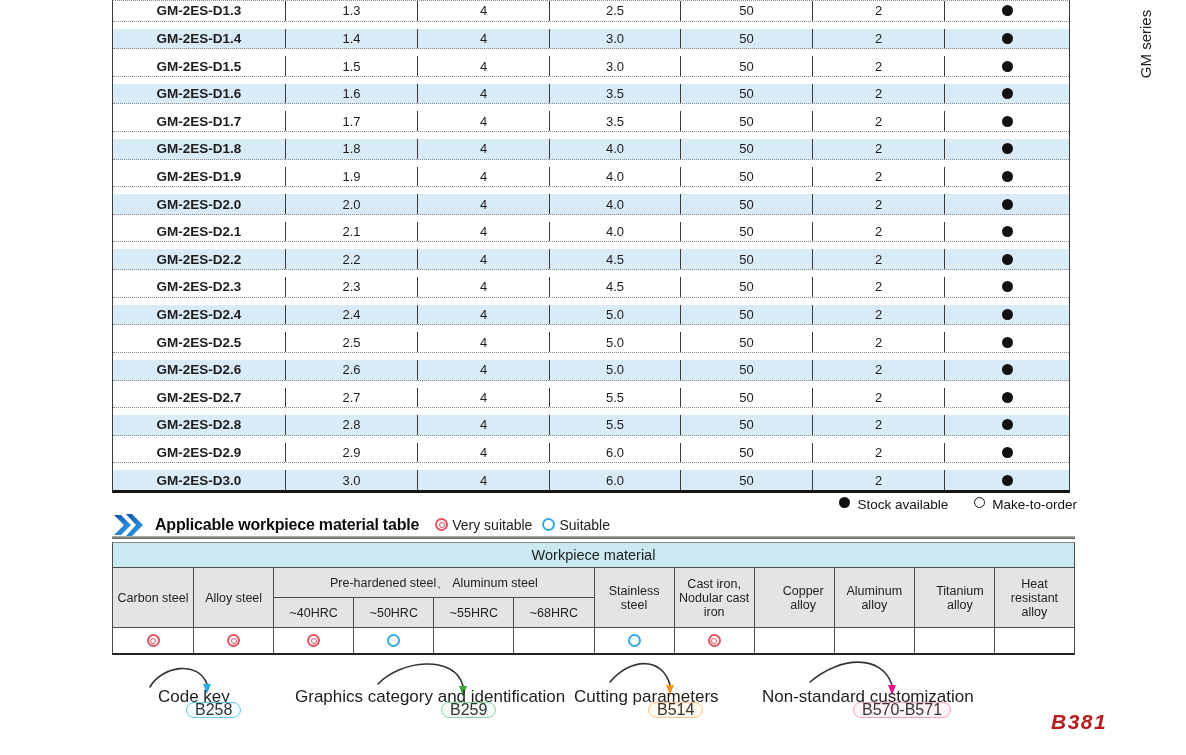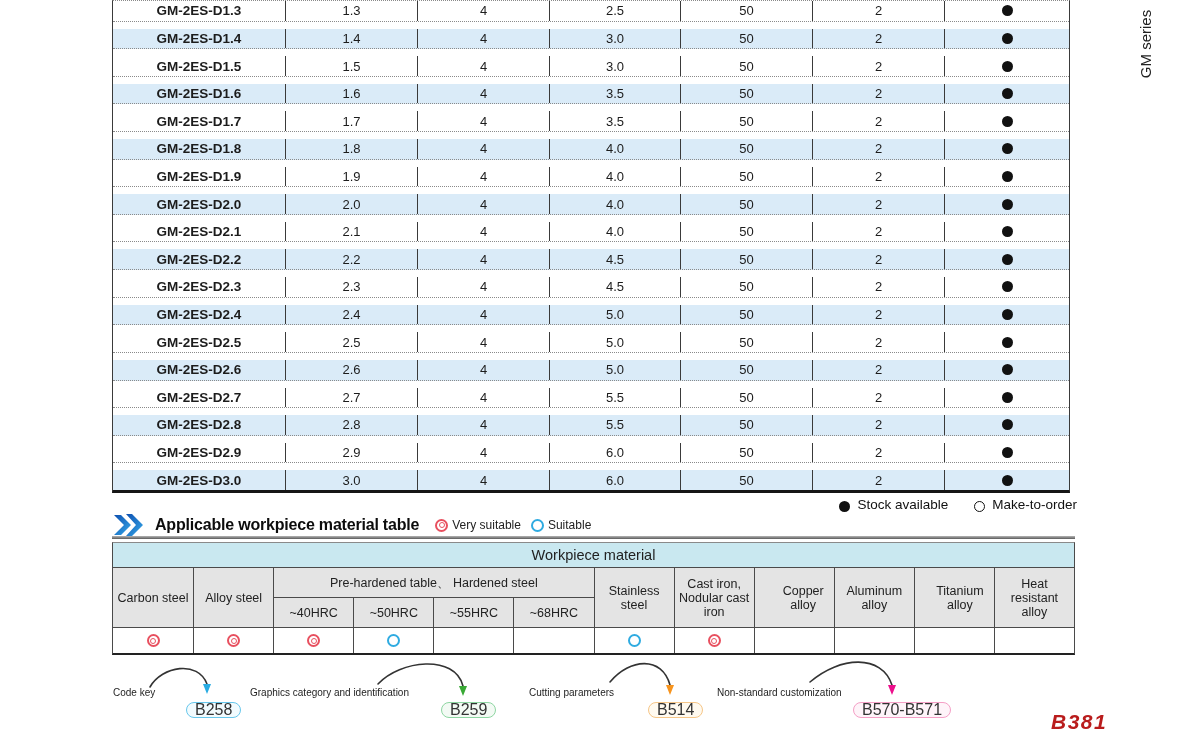--- a/index.html
+++ b/index.html
@@ -20,28 +20,28 @@
   .pcell{box-sizing:border-box; border-right:1px solid #3a3a3a;
     display:flex; align-items:center; justify-content:center;
     font-size:13px; color:#1c1c1c;}
   .pcell.c0{width:173px; font-weight:bold; font-size:13.5px;}
   .pcell.c1,.pcell.c2,.pcell.c4,.pcell.c5{width:132px;}
   .pcell.c3{width:131px;}
   .pcell.c6{flex:1; border-right:none;}
   .dot-filled{width:11px;height:11px;border-radius:50%;background:#111;display:inline-block;}
   .dot-open{width:9px;height:9px;border-radius:50%;border:1.5px solid #111;display:inline-block;background:#fff;}
   
-  .stock-legend{position:absolute; top:497px; right:109px; display:flex; align-items:flex-end;
+  .stock-legend{position:absolute; top:497px; right:109px; display:flex; align-items:flex-start;
     gap:7px; font-size:13.5px; color:#111;}
   .stock-legend .gap{width:12px;}
   
   .section-header{position:absolute; left:114px; top:511px; height:27px;
     display:flex; align-items:center;}
   .section-title{font-size:16px; font-weight:bold; color:#0d0d0d; margin-left:10px; letter-spacing:-0.2px;}
-  .suit-legend{display:flex; align-items:flex-end; margin-left:16px; gap:4px; font-size:12px; color:#222;}
+  .suit-legend{display:flex; align-items:center; margin-left:16px; gap:4px; font-size:14px; color:#222;}
   .suit-legend + .suit-legend{margin-left:10px;}
   .mark-very{position:relative; width:13px; height:13px; border-radius:50%;
     border:2px solid var(--very-suitable-red,#e8505f); display:inline-block; box-sizing:border-box; background:#fff;}
   .mark-very::after{content:""; position:absolute; left:50%; top:50%; transform:translate(-50%,-50%);
     width:6px; height:6px; border-radius:50%; border:1.5px solid var(--very-suitable-red,#e8505f); box-sizing:border-box;}
   .mark-suit{width:13px; height:13px; border-radius:50%;
     border:2px solid var(--suitable-cyan,#2fabe1); display:inline-block; box-sizing:border-box; background:#fff;}
   .divider{position:absolute; left:112px; top:536px; width:963px; height:3px;
     background:linear-gradient(180deg,#b5b5b5,#5a5a5a);}
   
@@ -51,21 +51,21 @@
     border:1px solid #4a4a4a; border-top:1px solid #8a8a8a; border-bottom:2px solid #222; background:#fff;}
   .mc{box-sizing:border-box; border-left:1px solid #4a4a4a; border-top:1px solid #4a4a4a;
     display:flex; align-items:center; justify-content:center; text-align:center;
     font-size:12.5px; line-height:1.12; color:#222; padding:1px 2px;}
   .mc.first{border-left:none;}
   .mc.top{border-top:none;}
   .mat-title{grid-column:1/13; grid-row:1; background:var(--table-header-cyan,#c9e8f0); font-size:14.5px;}
   .mc.hdr{background:var(--table-header-gray,#e4e4e4);}
   .mc.marks{background:#fff;}
   
-  .ref-label{position:absolute; top:687px; font-size:10px; color:#1d1d1d; white-space:nowrap;}
+  .ref-label{position:absolute; top:687px; font-size:17px; color:#1d1d1d; white-space:nowrap;margin-left:45px;}
   .badge{position:absolute; top:702px; box-sizing:border-box; height:16px;
     border:1.5px solid #9ad; border-radius:10px; background:#fff;
     font-size:16px; color:#333; display:flex; align-items:center; justify-content:center;
     padding:0 8px; white-space:nowrap;}
   .arrows{position:absolute; left:110px; top:654px;}
   .page-number{position:absolute; left:1051px; top:710px; font-size:21px; font-style:italic;
     font-weight:600; letter-spacing:1.5px; color:#b91c1c;}
   .gm-series{position:absolute; left:1145px; top:44px; transform:translate(-50%,-50%) rotate(-90deg);
     white-space:nowrap; font-size:15px; color:#222;}
 </style>
@@ -305,21 +305,21 @@
     </span>
   </div>
 
   <div class="divider"></div>
 
   <div class="mat">
     <div class="mc mat-title first top">Workpiece material</div>
 
     <div class="mc hdr first" style="grid-column:1; grid-row:2/4;">Carbon steel</div>
     <div class="mc hdr" style="grid-column:2; grid-row:2/4;">Alloy steel</div>
-    <div class="mc hdr" style="grid-column:3/7; grid-row:2;">Pre-hardened table、 Hardened steel</div>
+    <div class="mc hdr" style="grid-column:3/7; grid-row:2;">Pre-hardened steel、 Aluminum steel</div>
     <div class="mc hdr" style="grid-column:3; grid-row:3;">~40HRC</div>
     <div class="mc hdr" style="grid-column:4; grid-row:3;">~50HRC</div>
     <div class="mc hdr" style="grid-column:5; grid-row:3;">~55HRC</div>
     <div class="mc hdr" style="grid-column:6; grid-row:3;">~68HRC</div>
     <div class="mc hdr" style="grid-column:7; grid-row:2/4;">Stainless steel</div>
     <div class="mc hdr" style="grid-column:8; grid-row:2/4;">Cast iron, Nodular cast iron</div>
     <div class="mc hdr" style="grid-column:9; grid-row:2/4;padding-left:20px;">Copper alloy</div>
     <div class="mc hdr" style="grid-column:10; grid-row:2/4;">Aluminum alloy</div>
     <div class="mc hdr" style="grid-column:11; grid-row:2/4;padding-left:13px;">Titanium alloy</div>
     <div class="mc hdr" style="grid-column:12; grid-row:2/4;">Heat resistant alloy</div>

